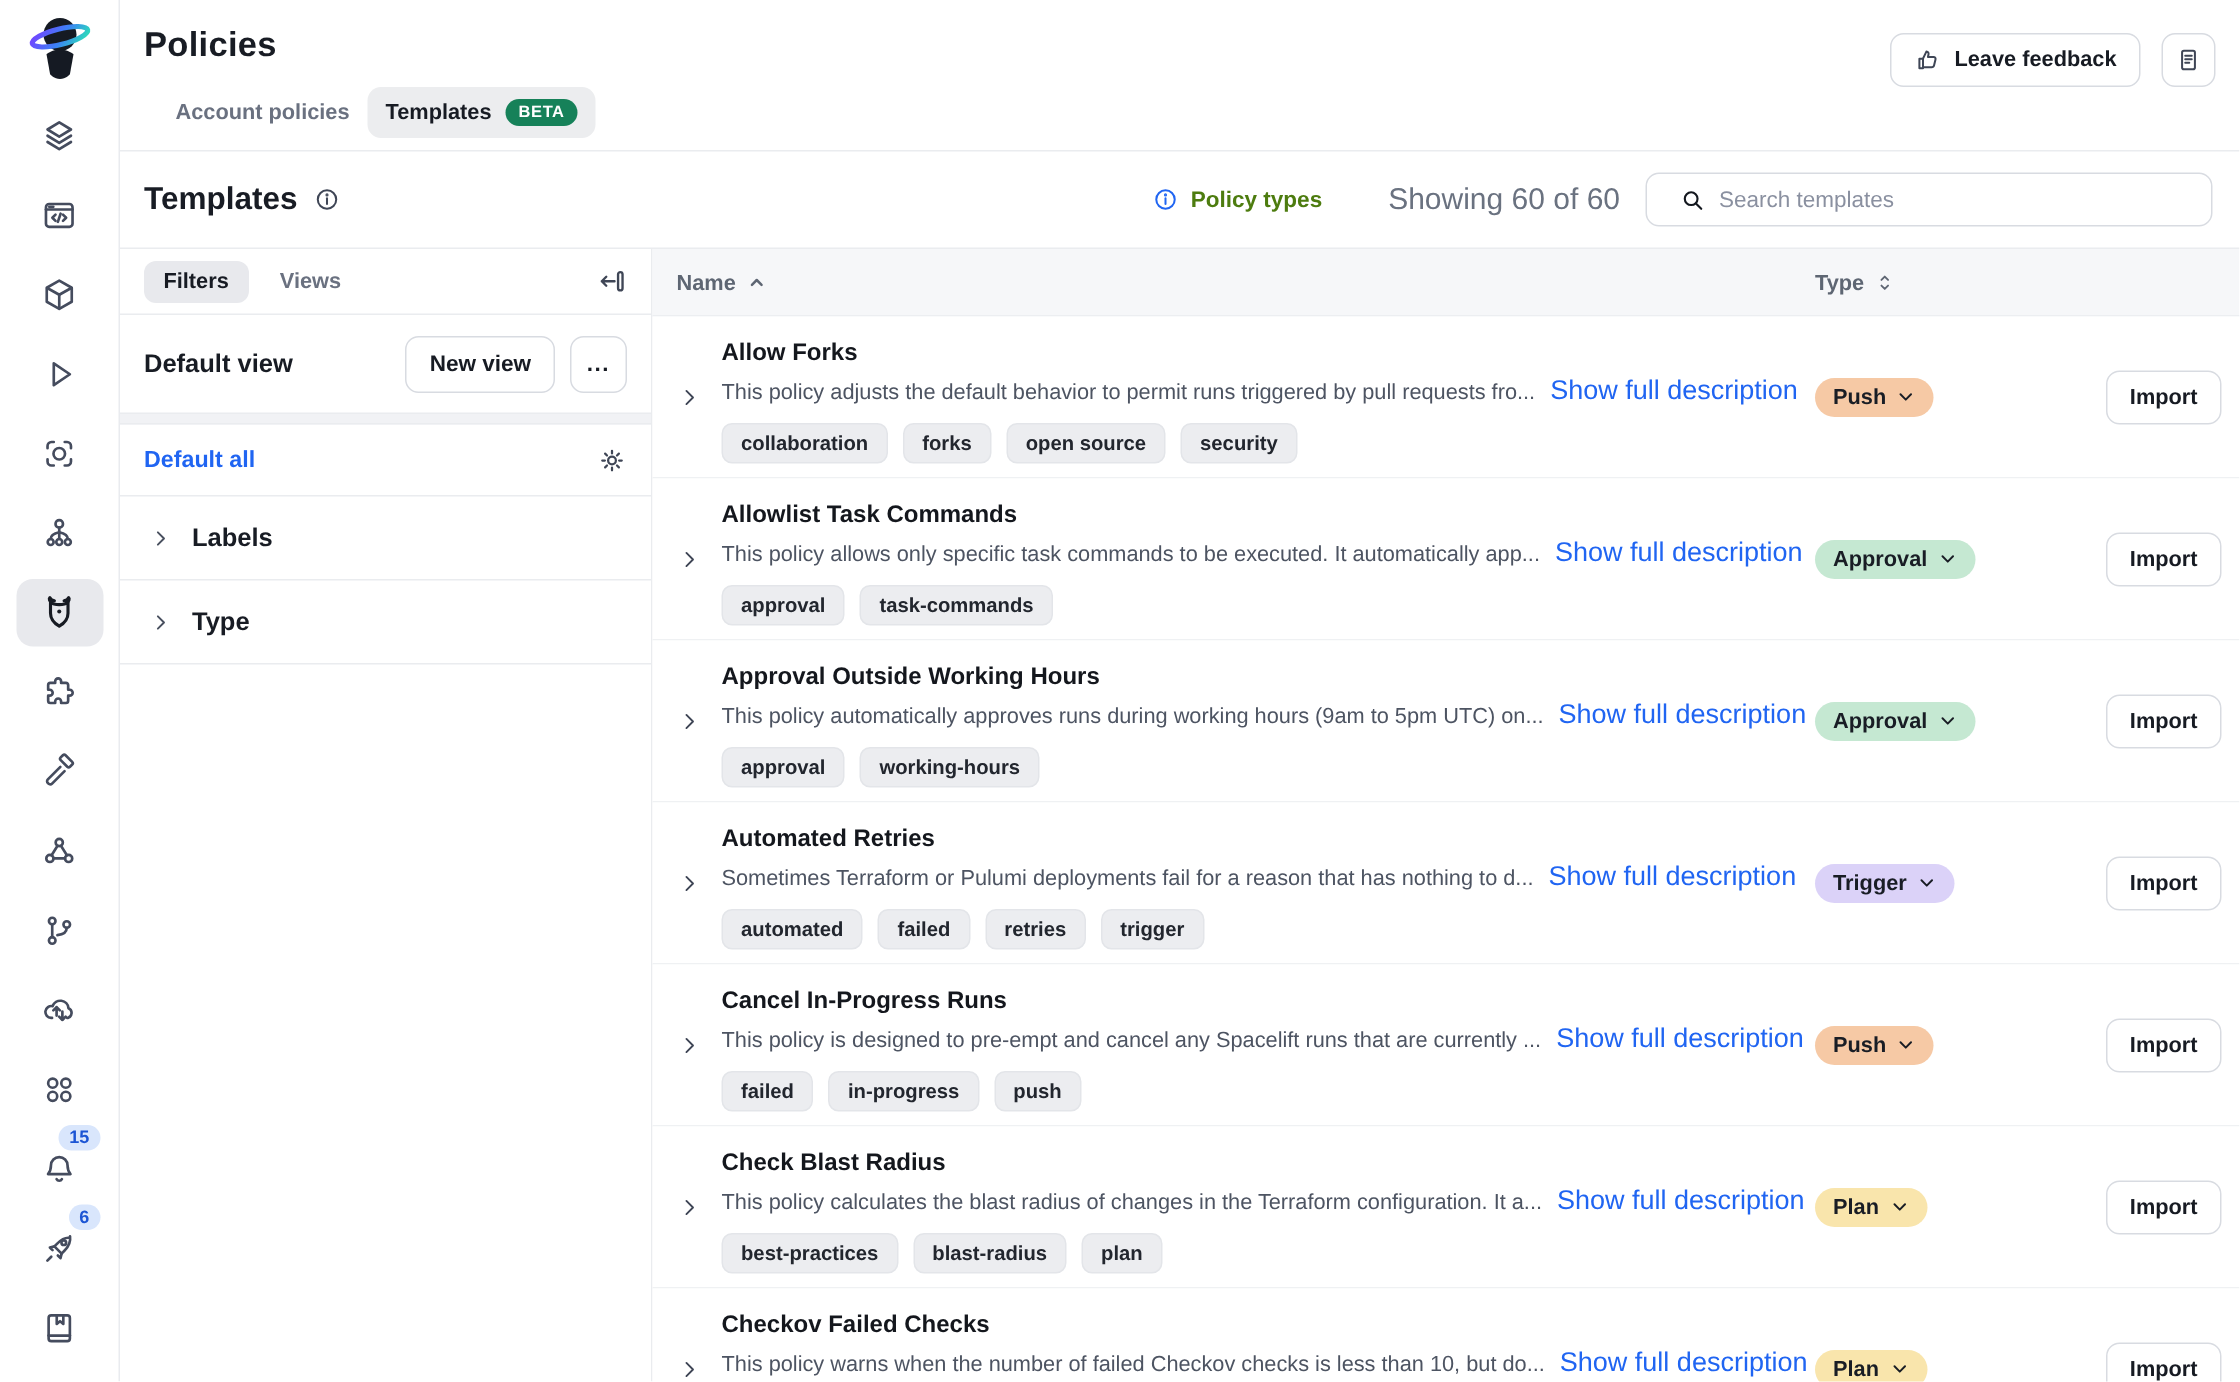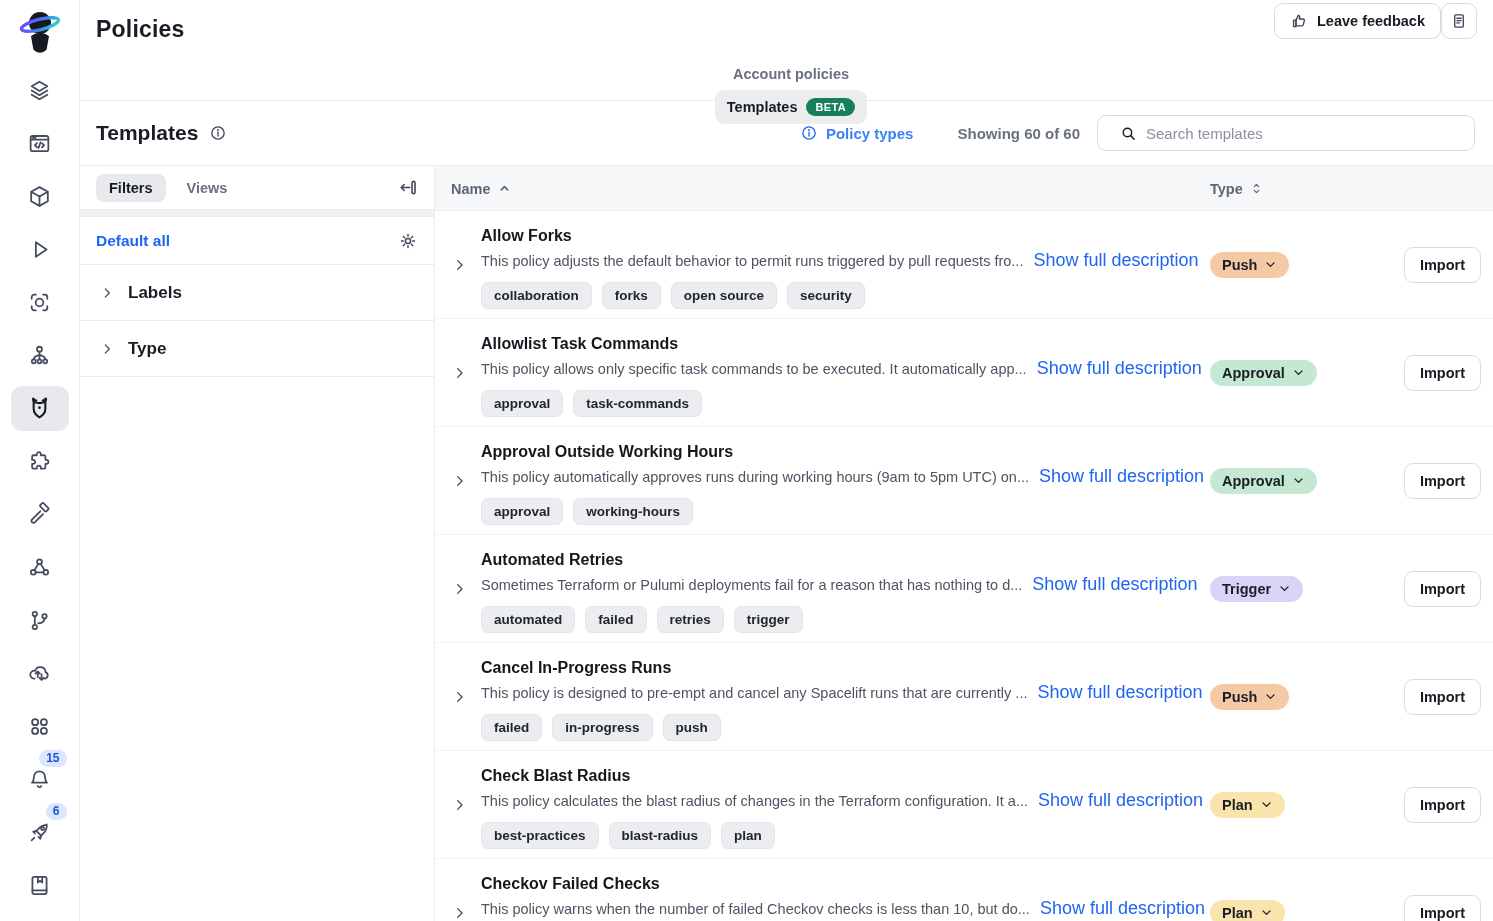--- a/index.html
+++ b/index.html
@@ -16,39 +16,39 @@
   .rail-item.active { background:#E8E9ED; color:#171B23; }
   .rail-item svg { width:25px; height:25px; }
   .rail-badge { position:absolute; top:-7px; right:2px; background:#D9E6FC; color:#1C55D4;
     font-size:12px; font-weight:bold; padding:2px 7px; border-radius:10px; line-height:1.1; }
 
   
   .main { flex:1; display:flex; flex-direction:column; min-width:0;justify-content:flex-end; }
 
   .page-header { height:100px; flex:0 0 100px; position:relative; padding:16px 16px 0 16px; }
   .page-title { font-size:23px; font-weight:800; letter-spacing:.2px; }
-  .hdr-actions { position:absolute; top:3px; right:16px; display:flex; }
+  .hdr-actions { position:absolute; top:22px; right:16px; display:flex; gap:14px; }
   .btn { display:inline-flex; align-items:center; gap:9px; background:#fff; border:1px solid #D8DBE1;
     border-radius:9px; font-weight:bold; font-size:14.5px; color:#171B23; padding:0 15px; height:36px; cursor:pointer; }
   .btn.icon-only { width:36px; padding:0; justify-content:center; }
   .btn svg { width:19px; height:19px; }
-  .page-tabs { display:flex; align-items:center; margin-top:15px; padding-left:9px;flex-direction:column; }
+  .page-tabs { display:flex; align-items:center; margin-top:15px; padding-left:9px; }
   .ptab { font-size:14.5px; font-weight:bold; color:#6A7180; padding:8px 12px; border-radius:9px; cursor:pointer;
     display:inline-flex; align-items:center; gap:9px; }
   .ptab.active { background:#ECEDEF; color:#171B23; }
   .beta { color:#fff; font-size:11px; font-weight:bold; letter-spacing:.4px; padding:3px 9px; border-radius:10px; }
 
   .toolbar { height:66px; flex:0 0 66px; border-top:1px solid #EAECEF; border-bottom:1px solid #EAECEF;
     display:flex; align-items:center; padding:0 18px 0 16px; }
   .section-title { font-size:21px; font-weight:800; display:flex; align-items:center; gap:11px; }
   .info-icon { color:#3F4656; display:inline-flex; } .info-icon svg{ width:18px; height:18px;}
   .toolbar .spring { flex:1; }
   .policy-types { display:inline-flex; align-items:center; gap:8px; font-size:15px; font-weight:bold;
     cursor:pointer; margin-right:44px; }
-  .showing { color:#6A7280; font-size:15px; margin-right:17px;font-weight:bold; }
+  .showing { color:#6A7280; font-size:20px; margin-right:17px; }
   .search { width:378px; height:36px; border:1px solid #D8DBE1; border-radius:9px; display:flex;
     align-items:center; padding:0 22px; gap:9px; color:#14181F; }
   .search svg { width:17px; height:17px; flex:0 0 17px; }
   .search input { border:none; outline:none; flex:1; font-size:15px; font-family:inherit; color:#171B23; }
   .search input::placeholder { color:#8A90A0; }
 
   .content { flex:1; display:flex; min-height:0; }
 
   
   .panel { width:355px; flex:0 0 355px; border-right:1px solid #EAECEF; }
@@ -279,21 +279,21 @@
         <span>Templates</span>
         <span class="info-icon">
           <svg viewBox="0 0 24 24" fill="none" stroke="currentColor" stroke-width="1.8" stroke-linecap="round">
             <circle cx="12" cy="12" r="8.2"></circle>
               <path d="M12 11 v5"></path>
               <circle cx="12" cy="7.9" r="0.5" fill="currentColor"></circle>
           </svg>
         </span>
       </span>
       <span class="spring"></span>
-      <span class="policy-types blue" style="color: #3b82f6;">
+      <span class="policy-types blue" style="color: #4d7c0f;">
         <span class="info-icon blue" style="color: rgb(32, 101, 242);">
           <svg viewBox="0 0 24 24" fill="none" stroke="currentColor" stroke-width="1.8" stroke-linecap="round">
             <circle cx="12" cy="12" r="8.2"></circle>
               <path d="M12 11 v5"></path>
               <circle cx="12" cy="7.9" r="0.5" fill="currentColor"></circle>
           </svg>
         </span>
         <span>Policy types</span>
       </span>
       <span class="showing">Showing 60 of 60</span>
@@ -311,20 +311,26 @@
       <aside class="panel">
         <div class="panel-tabs">
           <span class="ftab active">Filters</span>
           <span class="ftab">Views</span>
           <span class="collapse-btn">
             <svg viewBox="0 0 24 24" fill="none" stroke="currentColor" stroke-width="1.8" stroke-linecap="round" stroke-linejoin="round">
               <path d="M14.5 12 H4.8 M8.2 8.6 L4.8 12 L8.2 15.4"></path>
               <rect x="17.2" y="5" width="3.4" height="14" rx="1.7"></rect>
             </svg>
           </span>
+        </div>
+        <div class="view-row">
+          <span class="view-name">Default view</span>
+          <span class="spring"></span>
+          <button class="btn">New view</button>
+          <button class="btn more-btn">...</button>
         </div>
         <div class="panel-spacer"></div>
         <div class="expand-row">
           <span class="expand-link blue" style="color: rgb(32, 101, 242);">Default all</span>
           <span class="gear">
             <svg viewBox="0 0 24 24" fill="none" stroke="currentColor" stroke-width="1.8" stroke-linecap="round">
               <circle cx="12" cy="12" r="3.1"></circle>
               <path d="M12 4.2 v2.1 M12 17.7 v2.1 M4.2 12 h2.1 M17.7 12 h2.1 M6.5 6.5 l1.5 1.5 M16 16 l1.5 1.5 M17.5 6.5 L16 8 M8 16 l-1.5 1.5"></path>
             </svg>
           </span>

